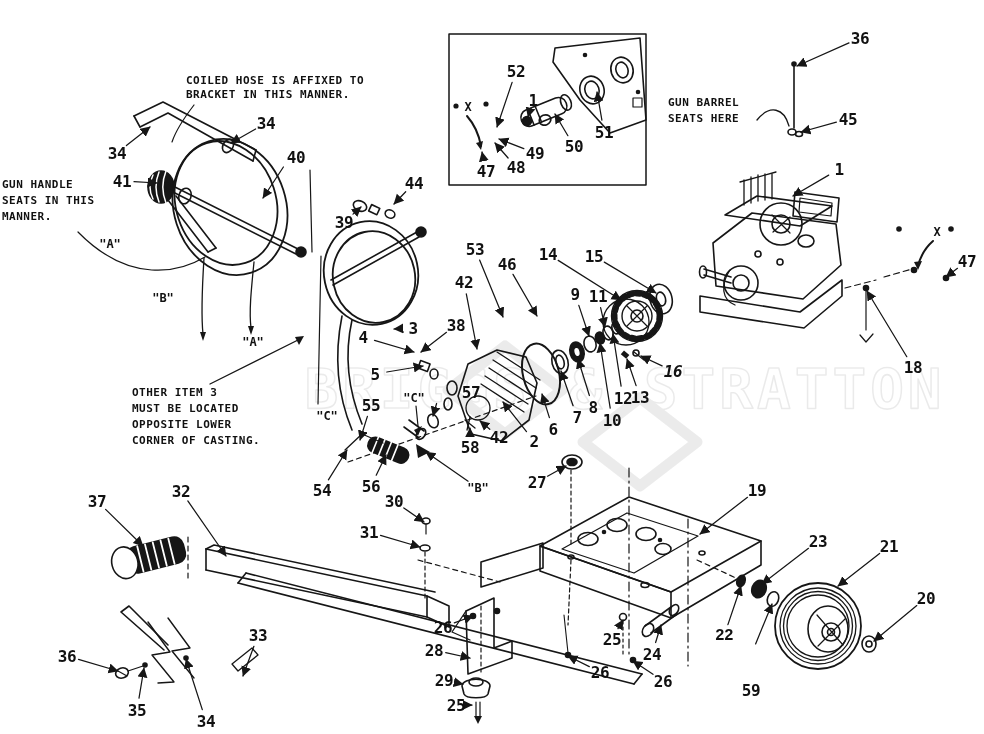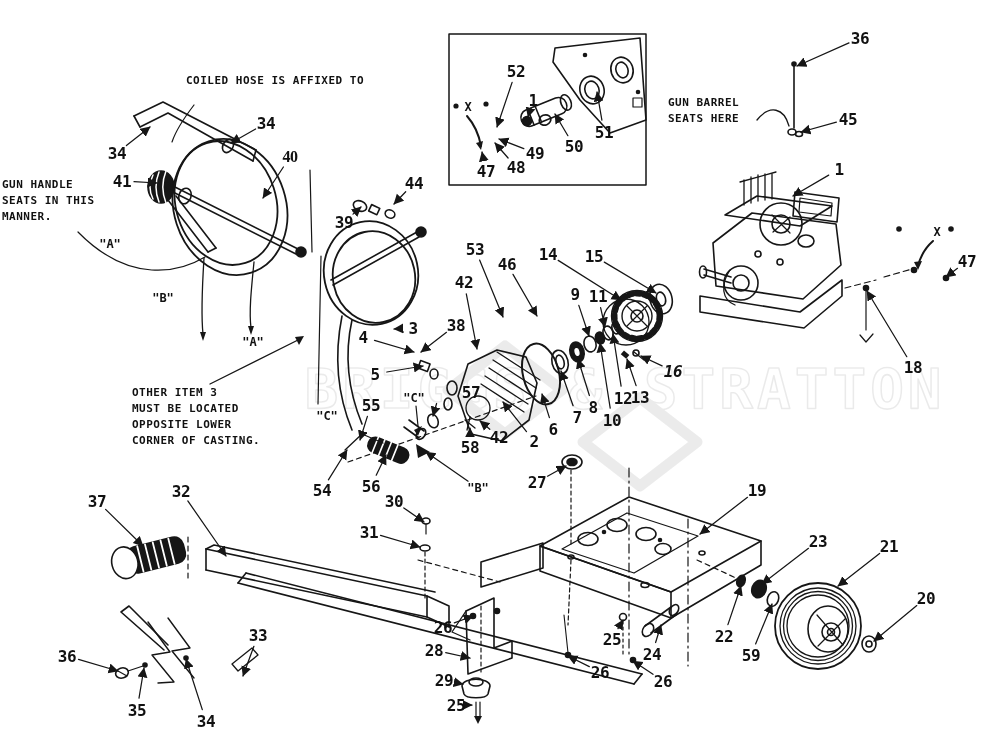--- a/index.html
+++ b/index.html
@@ -364,21 +364,21 @@
       <div class="callout" style="left: 574px; top: 146px;">50</div>
       <div class="callout" style="left: 604px; top: 132px;">51</div>
       <div class="callout" style="left: 533px; top: 100px;">1</div>
       <div class="callout" style="left: 535px; top: 153px;">49</div>
       <div class="callout" style="left: 516px; top: 167px;">48</div>
       <div class="callout" style="left: 486px; top: 171px;">47</div>
       <div class="callout ref" style="left: 468px; top: 107px;">X</div>
       <div class="callout" style="left: 117px; top: 153px;">34</div>
       <div class="callout" style="left: 122px; top: 181px;">41</div>
       <div class="callout" style="left: 266px; top: 123px;">34</div>
-      <div class="callout" style="left: 290px; top: 157px; font-family: Liberation Serif, serif;">40</div>
+      <div class="callout" style="left: 296px; top: 157px;">40</div>
       <div class="callout" style="left: 414px; top: 183px;">44</div>
       <div class="callout" style="left: 344px; top: 222px;">39</div>
       <div class="callout ref" style="left: 110px; top: 244px;">"A"</div>
       <div class="callout ref" style="left: 163px; top: 298px;">"B"</div>
       <div class="callout ref" style="left: 253px; top: 342px;">"A"</div>
       <div class="callout" style="left: 413px; top: 328px;">3</div>
       <div class="callout" style="left: 363px; top: 337px;">4</div>
       <div class="callout" style="left: 456px; top: 325px;">38</div>
       <div class="callout" style="left: 464px; top: 282px;">42</div>
       <div class="callout" style="left: 475px; top: 249px;">53</div>
@@ -410,36 +410,37 @@
       <div class="callout ref" style="left: 478px; top: 488px;">"B"</div>
       <div class="callout" style="left: 537px; top: 482px;">27</div>
       <div class="callout" style="left: 757px; top: 490px;">19</div>
       <div class="callout" style="left: 97px; top: 501px;">37</div>
       <div class="callout" style="left: 181px; top: 491px;">32</div>
       <div class="callout" style="left: 394px; top: 501px;">30</div>
       <div class="callout" style="left: 369px; top: 532px;">31</div>
       <div class="callout" style="left: 818px; top: 541px;">23</div>
       <div class="callout" style="left: 889px; top: 546px;">21</div>
       <div class="callout" style="left: 926px; top: 598px;">20</div>
-      <div class="callout" style="left: 724px; top: 636px;">22</div>
-      <div class="callout" style="left: 751px; top: 655px;">59</div>
+      <div class="callout" style="left: 724px; top: 636px; font-family: Liberation Mono, monospace;">22</div>
+      <div class="callout" style="left: 751px; top: 690px;">59</div>
       <div class="callout" style="left: 652px; top: 654px;">24</div>
       <div class="callout" style="left: 612px; top: 639px;">25</div>
       <div class="callout" style="left: 600px; top: 672px;">26</div>
       <div class="callout" style="left: 663px; top: 681px;">26</div>
       <div class="callout" style="left: 443px; top: 627px;">26</div>
       <div class="callout" style="left: 434px; top: 650px;">28</div>
       <div class="callout" style="left: 444px; top: 680px;">29</div>
       <div class="callout" style="left: 456px; top: 705px;">25</div>
       <div class="callout" style="left: 67px; top: 656px;">36</div>
       <div class="callout" style="left: 137px; top: 710px;">35</div>
       <div class="callout" style="left: 206px; top: 721px;">34</div>
       <div class="callout" style="left: 258px; top: 635px;">33</div>
       <div class="note" style="left: 186px; top: 74px; line-height: 14px;">
         <div>COILED HOSE IS AFFIXED TO</div>
+        <div>BRACKET IN THIS MANNER.</div>
       </div>
       <div class="note" style="left: 2px; top: 177px; line-height: 16px;">
         <div>GUN HANDLE</div>
         <div>SEATS IN THIS</div>
         <div>MANNER.</div>
       </div>
       <div class="note" style="left: 668px; top: 95px; line-height: 16px;">
         <div>GUN BARREL</div>
         <div>SEATS HERE</div>
       </div>

